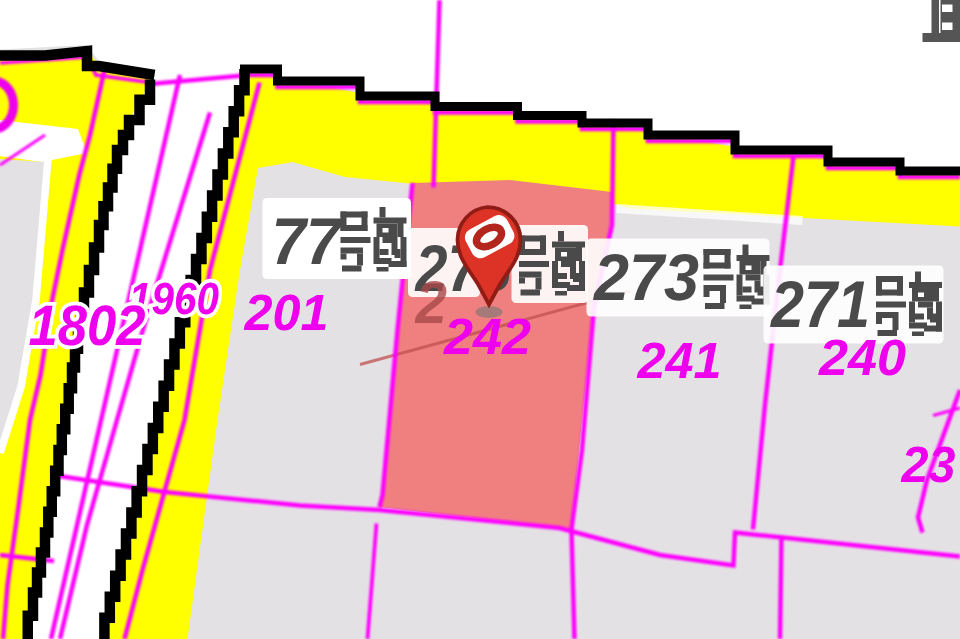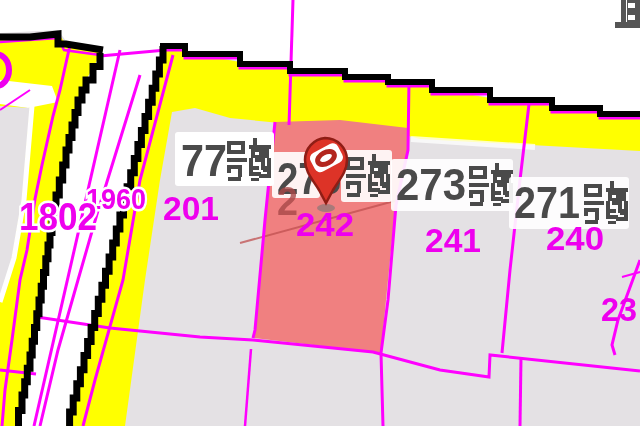--- a/index.html
+++ b/index.html
@@ -1,16 +1,16 @@
 <!DOCTYPE html>
 <html><head>
 <meta charset="utf-8">
 <style>
 html,body{margin:0;padding:0;}
-#map{position:relative;width:640px;height:426px;overflow:hidden;background:#ffffff;font-family:"Liberation Sans",sans-serif;}
+#map{position:relative;width:640px;height:426px;overflow:hidden;background:#ffffff;font-family:"Liberation Sans",sans-serif;font-style:italic;}
 text{font-family:"Liberation Sans",sans-serif;font-weight:bold;}
 </style>
 </head>
 <body>
 <div id="map">
 <svg width="640" height="426" viewBox="0 0 640 426" xmlns="http://www.w3.org/2000/svg">
 <defs>
 <filter id="soft" x="-5%" y="-5%" width="110%" height="110%">
           <feGaussianBlur stdDeviation="0.6"></feGaussianBlur>
         </filter>

